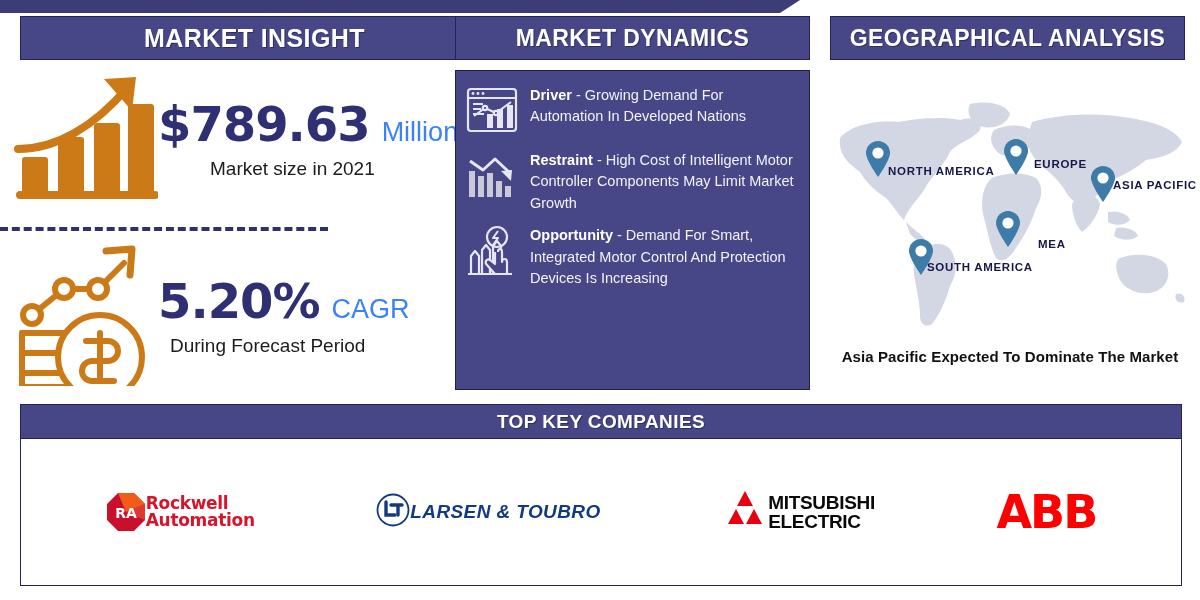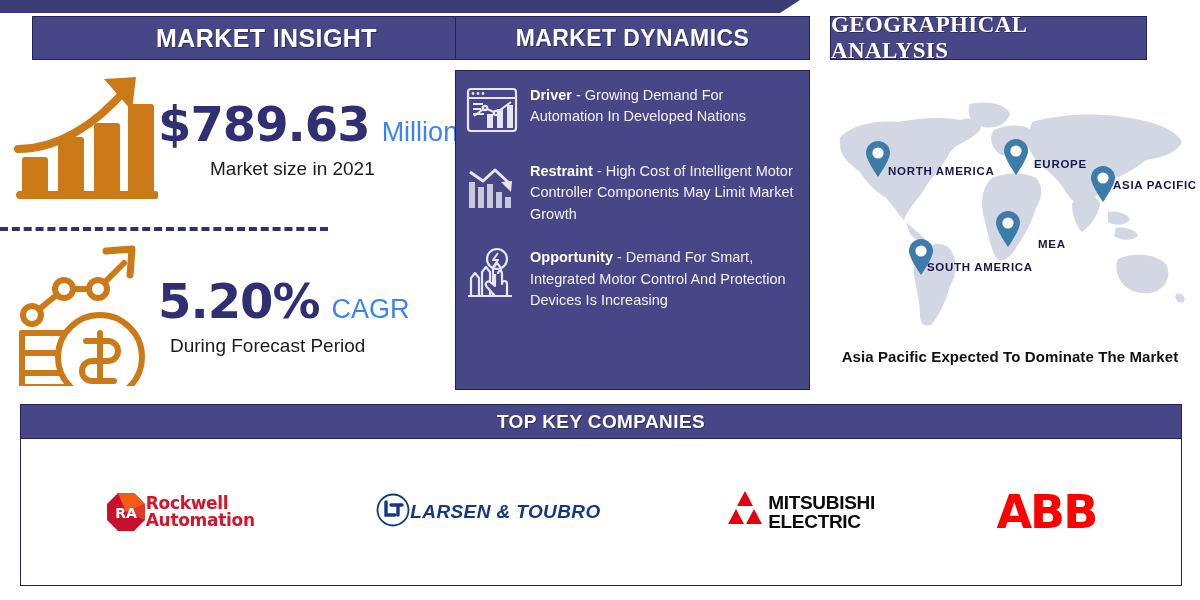--- a/index.html
+++ b/index.html
@@ -28,21 +28,21 @@
     border: 1px solid #23235c;
     color: #ffffff;
     font-weight: bold;
     display: flex; align-items: center; justify-content: center;
     letter-spacing: .4px;
     text-shadow: 1px 1px 0 rgba(0,0,0,.35);
     box-sizing: border-box;
   }
 
   
-  #hdr-insight { left: 32px; top: 16px; width: 469px; height: 44px; font-size: 25px; }
+  #hdr-insight { left: 20px; top: 16px; width: 469px; height: 44px; font-size: 25px; }
 
   .mi-row { position: absolute; display: flex; align-items: center; }
   #mi-row1 { left: 8px; top: 68px; width: 430px; height: 140px; }
   #mi-row2 { left: 8px; top: 240px; width: 430px; height: 150px; }
 
   .mi-text { display: flex; flex-direction: column; }
   .mi-big-line { display: flex; align-items: baseline; gap: 12px; }
   .mi-big {
     font-size: 48px; font-weight: bold; color: #2f2f73;
     font-family: "DejaVu Sans", sans-serif; letter-spacing: -1px;
@@ -56,32 +56,32 @@
     position: absolute; left: 0; top: 227px; width: 328px; height: 0;
     border-top: 4px dashed #2f2f73;
   }
 
   
   #hdr-dynamics { left: 455px; top: 16px; width: 355px; height: 44px; font-size: 23px; }
   #dynamics-body {
     position: absolute; left: 455px; top: 70px; width: 355px; height: 320px;
     background: #474787; border: 1px solid #20204f; box-sizing: border-box;
     padding: 12px 10px 10px 8px;
-    display: flex; flex-direction: column; justify-content: flex-start; gap: 20px;
+    display: flex; flex-direction: column; justify-content: flex-start; gap: 9px;
   }
   .dyn-item { display: flex; align-items: flex-start; gap: 10px; }
   .dyn-icon { flex: 0 0 56px; width: 56px; height: 56px; display:flex; align-items:center; justify-content:center; }
   .dyn-txt {
     color: #f2f2f8; font-size: 14.5px; line-height: 1.48;
     font-family: "Liberation Sans", sans-serif; padding-top: 2px;
   }
   .dyn-txt b { color: #ffffff; font-weight: bold; }
 
   
-  #hdr-geo { left: 830px; top: 16px; width: 317px; height: 44px; font-size: 23px; font-family: Liberation Serif, serif; }
+  #hdr-geo { left: 830px; top: 16px; width: 355px; height: 44px; font-size: 23px; }
   #geo-body { position: absolute; left: 820px; top: 86px; width: 380px; height: 310px; }
   #world-map { position: absolute; left: 0; top: 0; width: 380px; height: 250px; }
   .pin { position: absolute; width: 26px; height: 36px; }
   .geo-label {
     position: absolute; font-size: 11.5px; font-weight: bold; color: #17174a;
     letter-spacing: .7px; white-space: nowrap;
     font-family: "Liberation Sans", sans-serif;
   }
   #geo-caption {
     position: absolute; left: 0; top: 262px; width: 380px; text-align: center;

